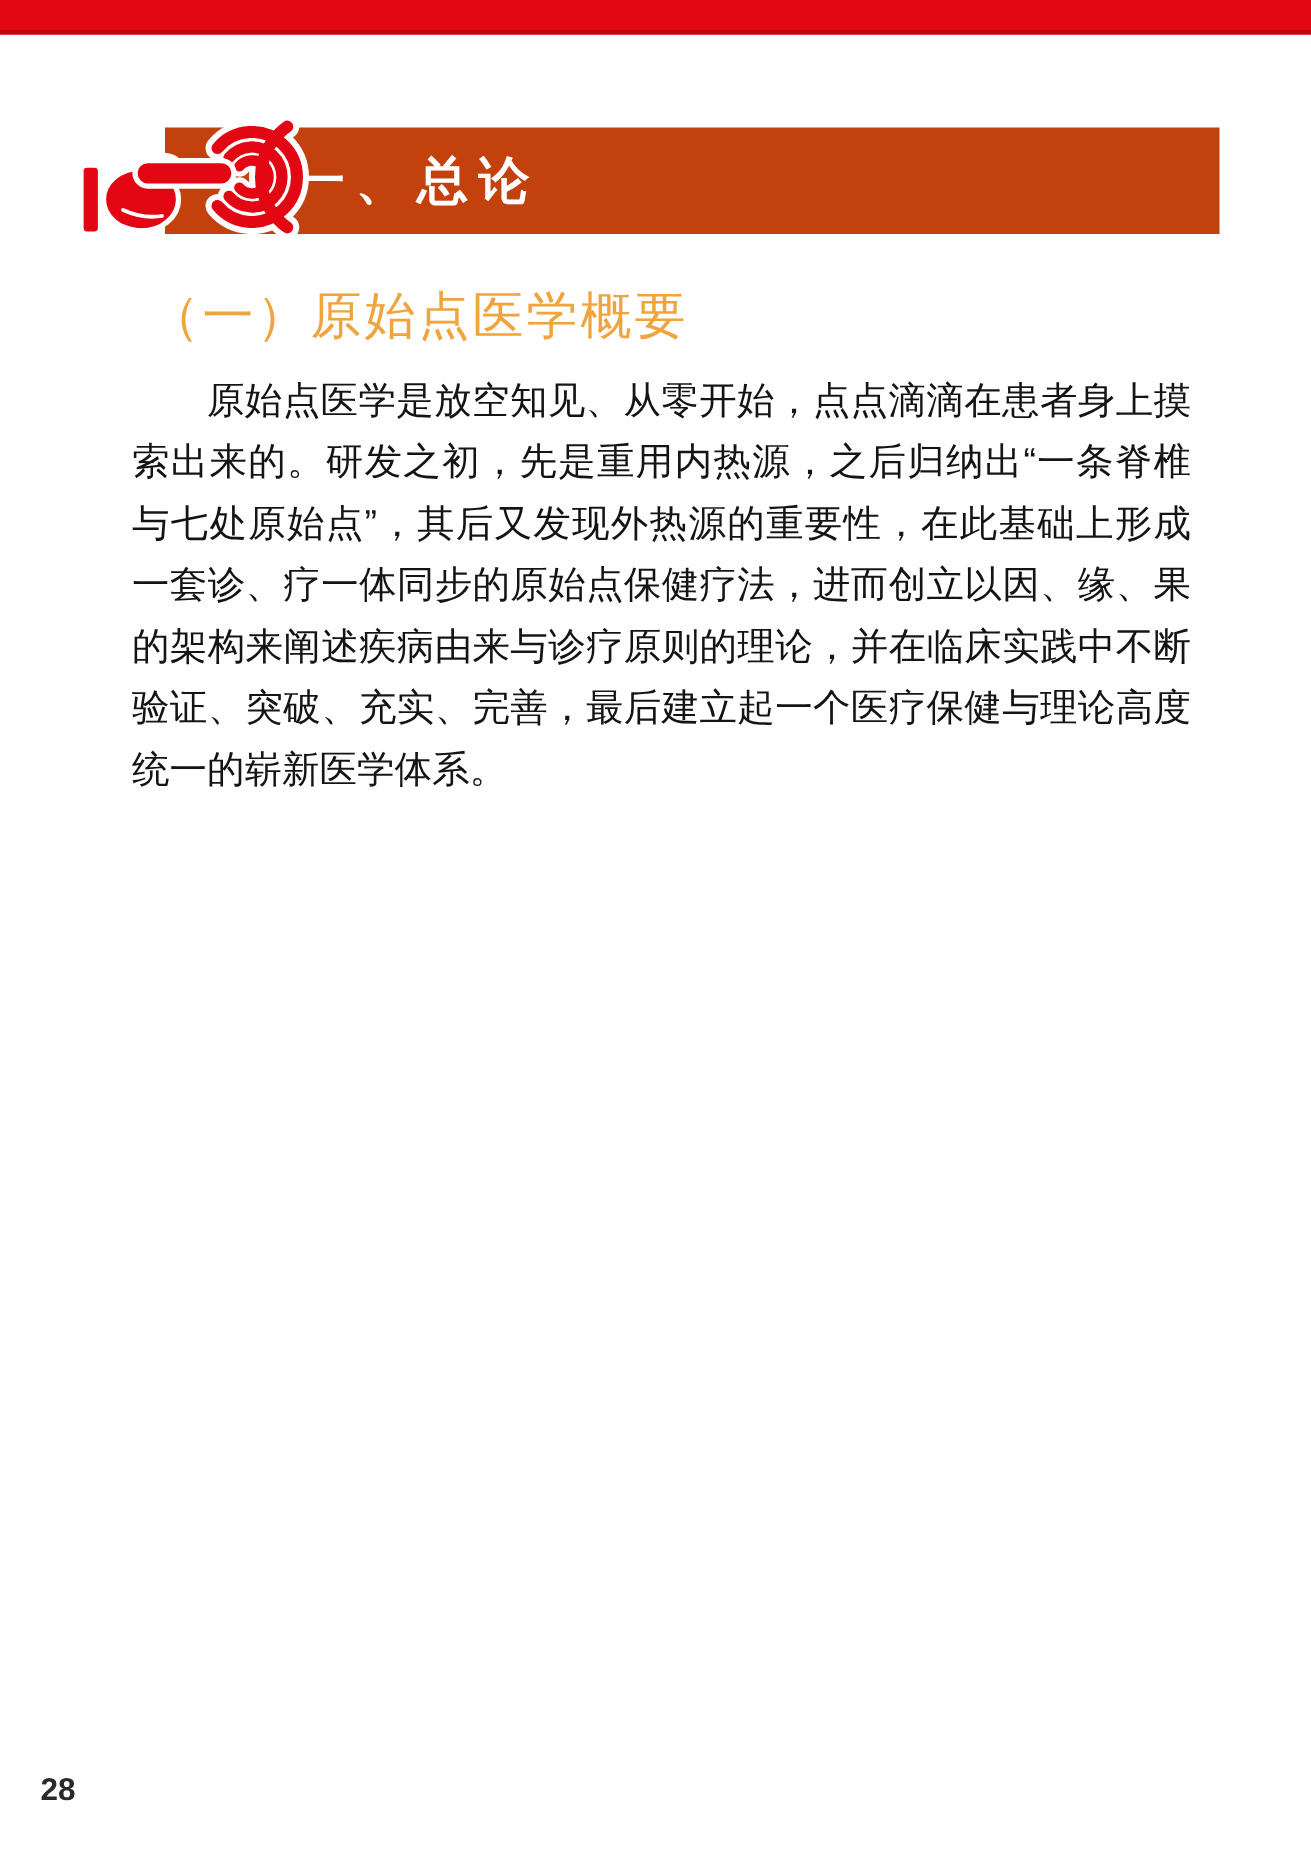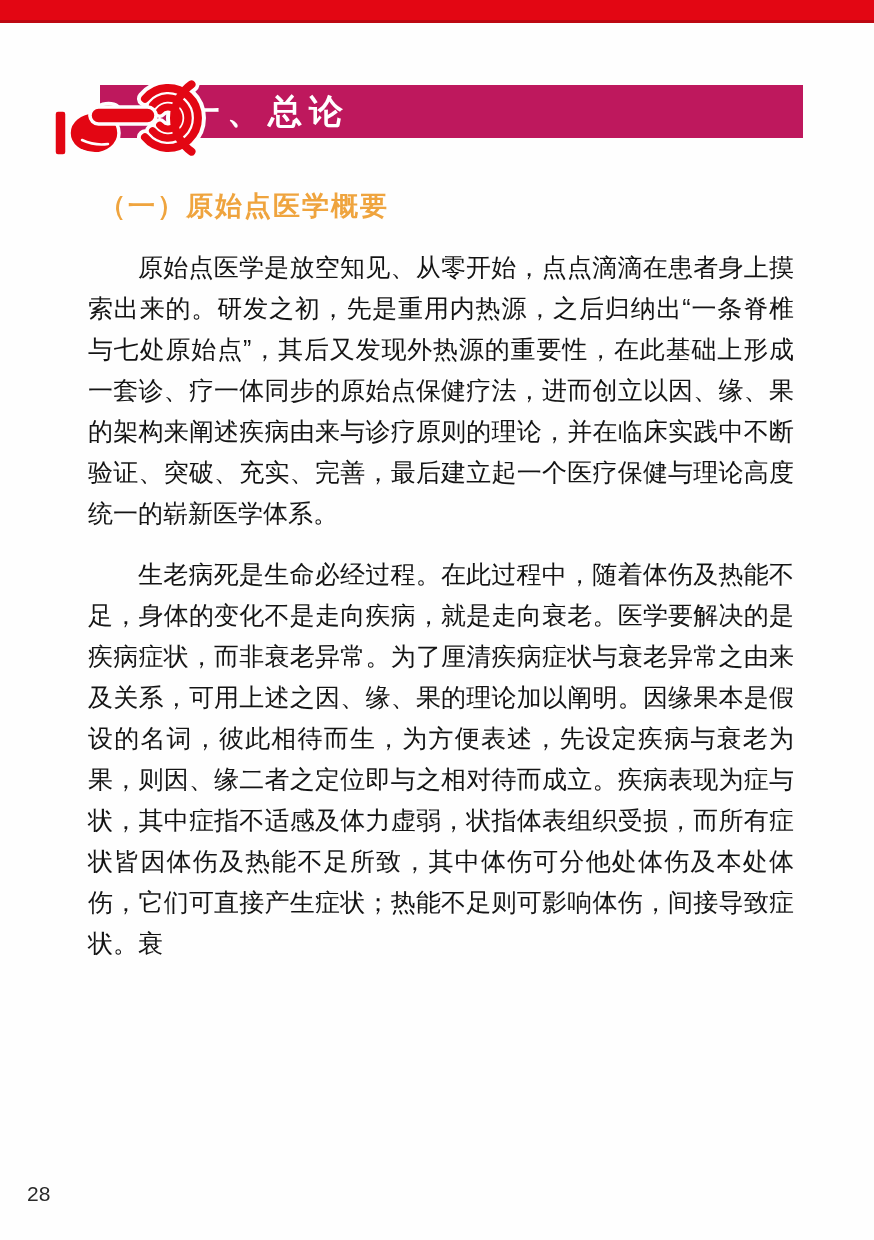--- a/index.html
+++ b/index.html
@@ -9,45 +9,45 @@
     margin:0 auto;
     background:#fefefe;
     overflow:hidden;
     font-family:"Liberation Sans","DejaVu Sans",sans-serif;
   }
   .top-bar{
     position:absolute;top:0;left:0;width:874px;height:20px;
     background:#e30613;border-bottom:3px solid #bd0812;
   }
   .chapter-band{
-    position:absolute;left:100px;top:85px;width:703px;height:53px;
-    background:#be185d;
+    position:absolute;left:110px;top:85px;width:703px;height:71px;
+    background:#c2410c;
   }
   .chapter-title{
     position:absolute;left:86px;top:50%;transform:translateY(-50%);
     color:#ffffff;font-size:34px;font-weight:bold;letter-spacing:7px;
     white-space:nowrap;
   }
   .point-icon{
     position:absolute;left:50px;top:80px;width:175px;height:100px;
   }
   .section-heading{
     position:absolute;left:99px;top:188px;margin:0;
-    font-size:27px;font-weight:bold;color:#efa43e;letter-spacing:2px;
+    font-size:34px;font-weight:normal;color:#efa43e;letter-spacing:2px;
     white-space:nowrap;
   }
   .body-text{
     position:absolute;left:88px;top:247px;width:706px;
     font-size:25px;line-height:41px;color:#141414;
     text-align:justify;font-weight:400;
   }
   .body-text p{margin:0 0 20px 0;text-indent:2em;}
   .page-number{
     position:absolute;left:27px;top:1182px;
-    font-size:21px;color:#2a2a2a;
+    font-size:21px;color:#2a2a2a;font-weight:bold;
   }
 </style>
 </head>
 <body>
 
 <div class="page">
 
   <div class="top-bar"></div>
 
   <div class="chapter-band">
@@ -80,18 +80,17 @@
     <g fill="none" stroke="#fefefe" stroke-width="2.5" stroke-linecap="round">
       <path d="M 32 60 q 13 6 26 4"></path>
       <path d="M 30 70 q 12 5 23 3"></path>
     </g>
   </svg>
 
   <h2 class="section-heading">（一）原始点医学概要</h2>
 
   <div class="body-text">
     <p>原始点医学是放空知见、从零开始，点点滴滴在患者身上摸索出来的。研发之初，先是重用内热源，之后归纳出“一条脊椎与七处原始点”，其后又发现外热源的重要性，在此基础上形成一套诊、疗一体同步的原始点保健疗法，进而创立以因、缘、果的架构来阐述疾病由来与诊疗原则的理论，并在临床实践中不断验证、突破、充实、完善，最后建立起一个医疗保健与理论高度统一的崭新医学体系。</p>
-    <p>生老病死是生命必经过程。在此过程中，随着体伤及热能不足，身体的变化不是走向疾病，就是走向衰老。医学要解决的是疾病症状，而非衰老异常。为了厘清疾病症状与衰老异常之由来及关系，可用上述之因、缘、果的理论加以阐明。因缘果本是假设的名词，彼此相待而生，为方便表述，先设定疾病与衰老为果，则因、缘二者之定位即与之相对待而成立。疾病表现为症与状，其中症指不适感及体力虚弱，状指体表组织受损，而所有症状皆因体伤及热能不足所致，其中体伤可分他处体伤及本处体伤，它们可直接产生症状；热能不足则可影响体伤，间接导致症状。衰</p>
   </div>
 
   <div class="page-number">28</div>
 
 </div>
 
 </body></html>

